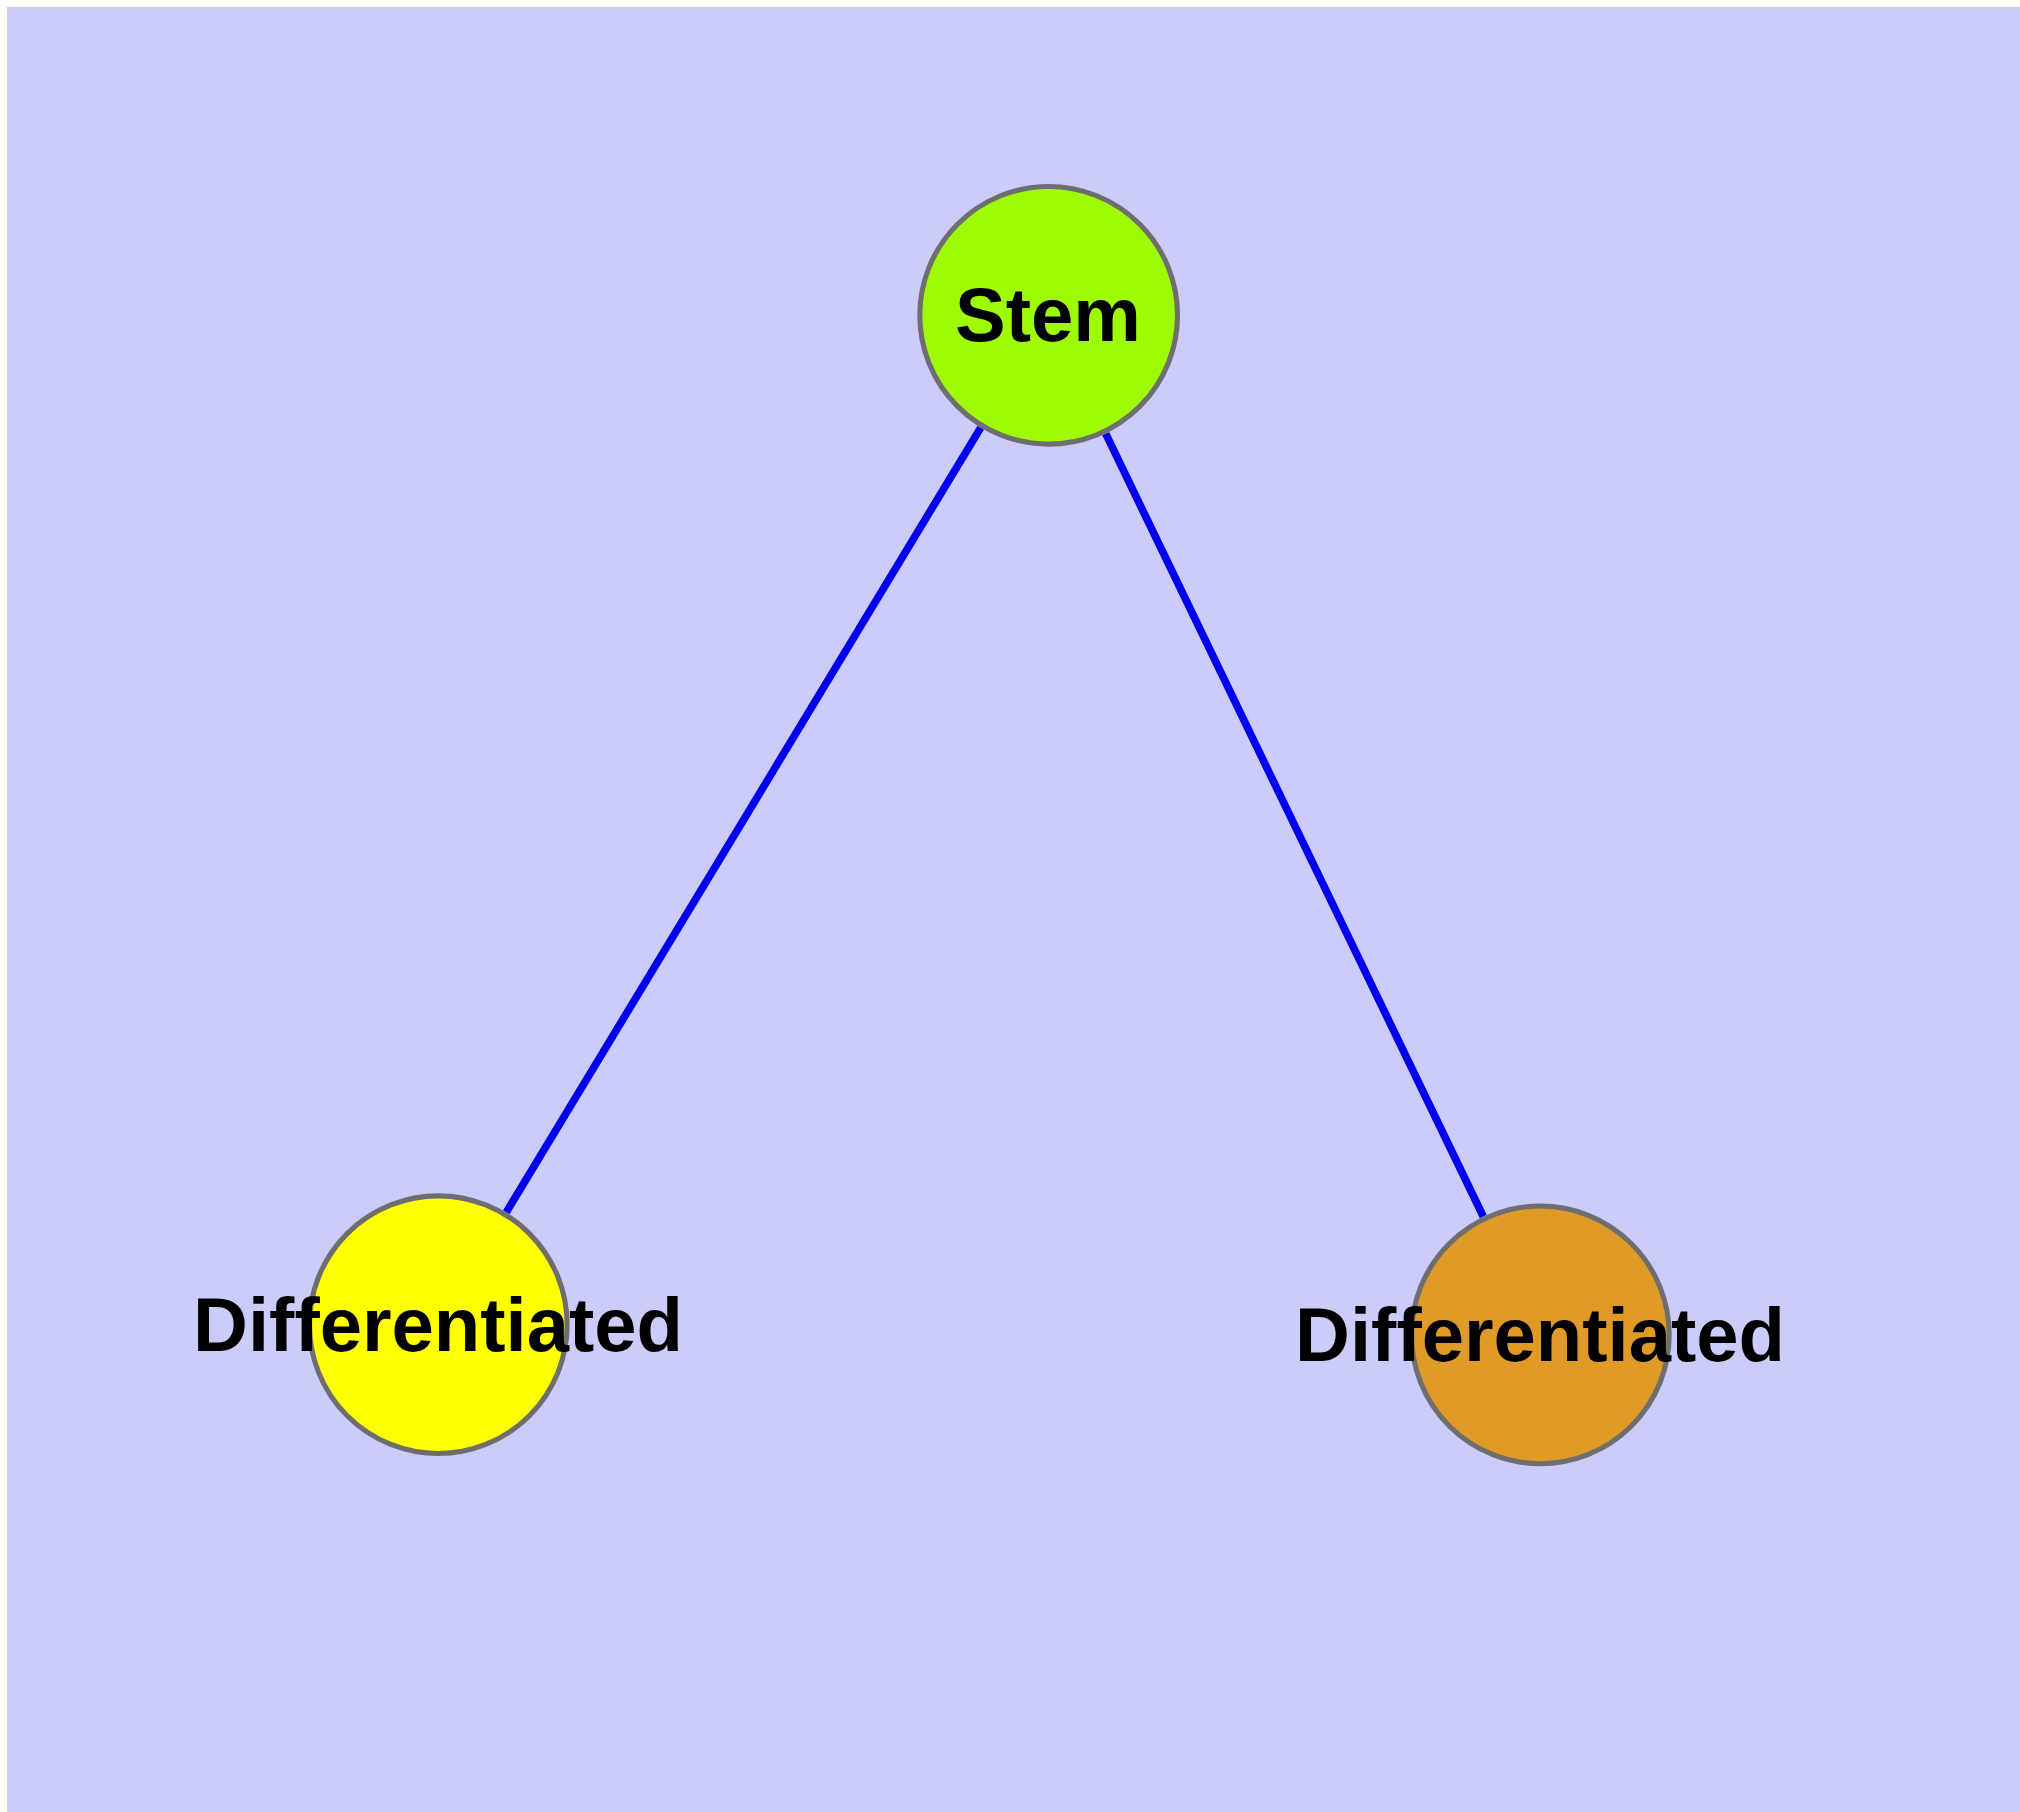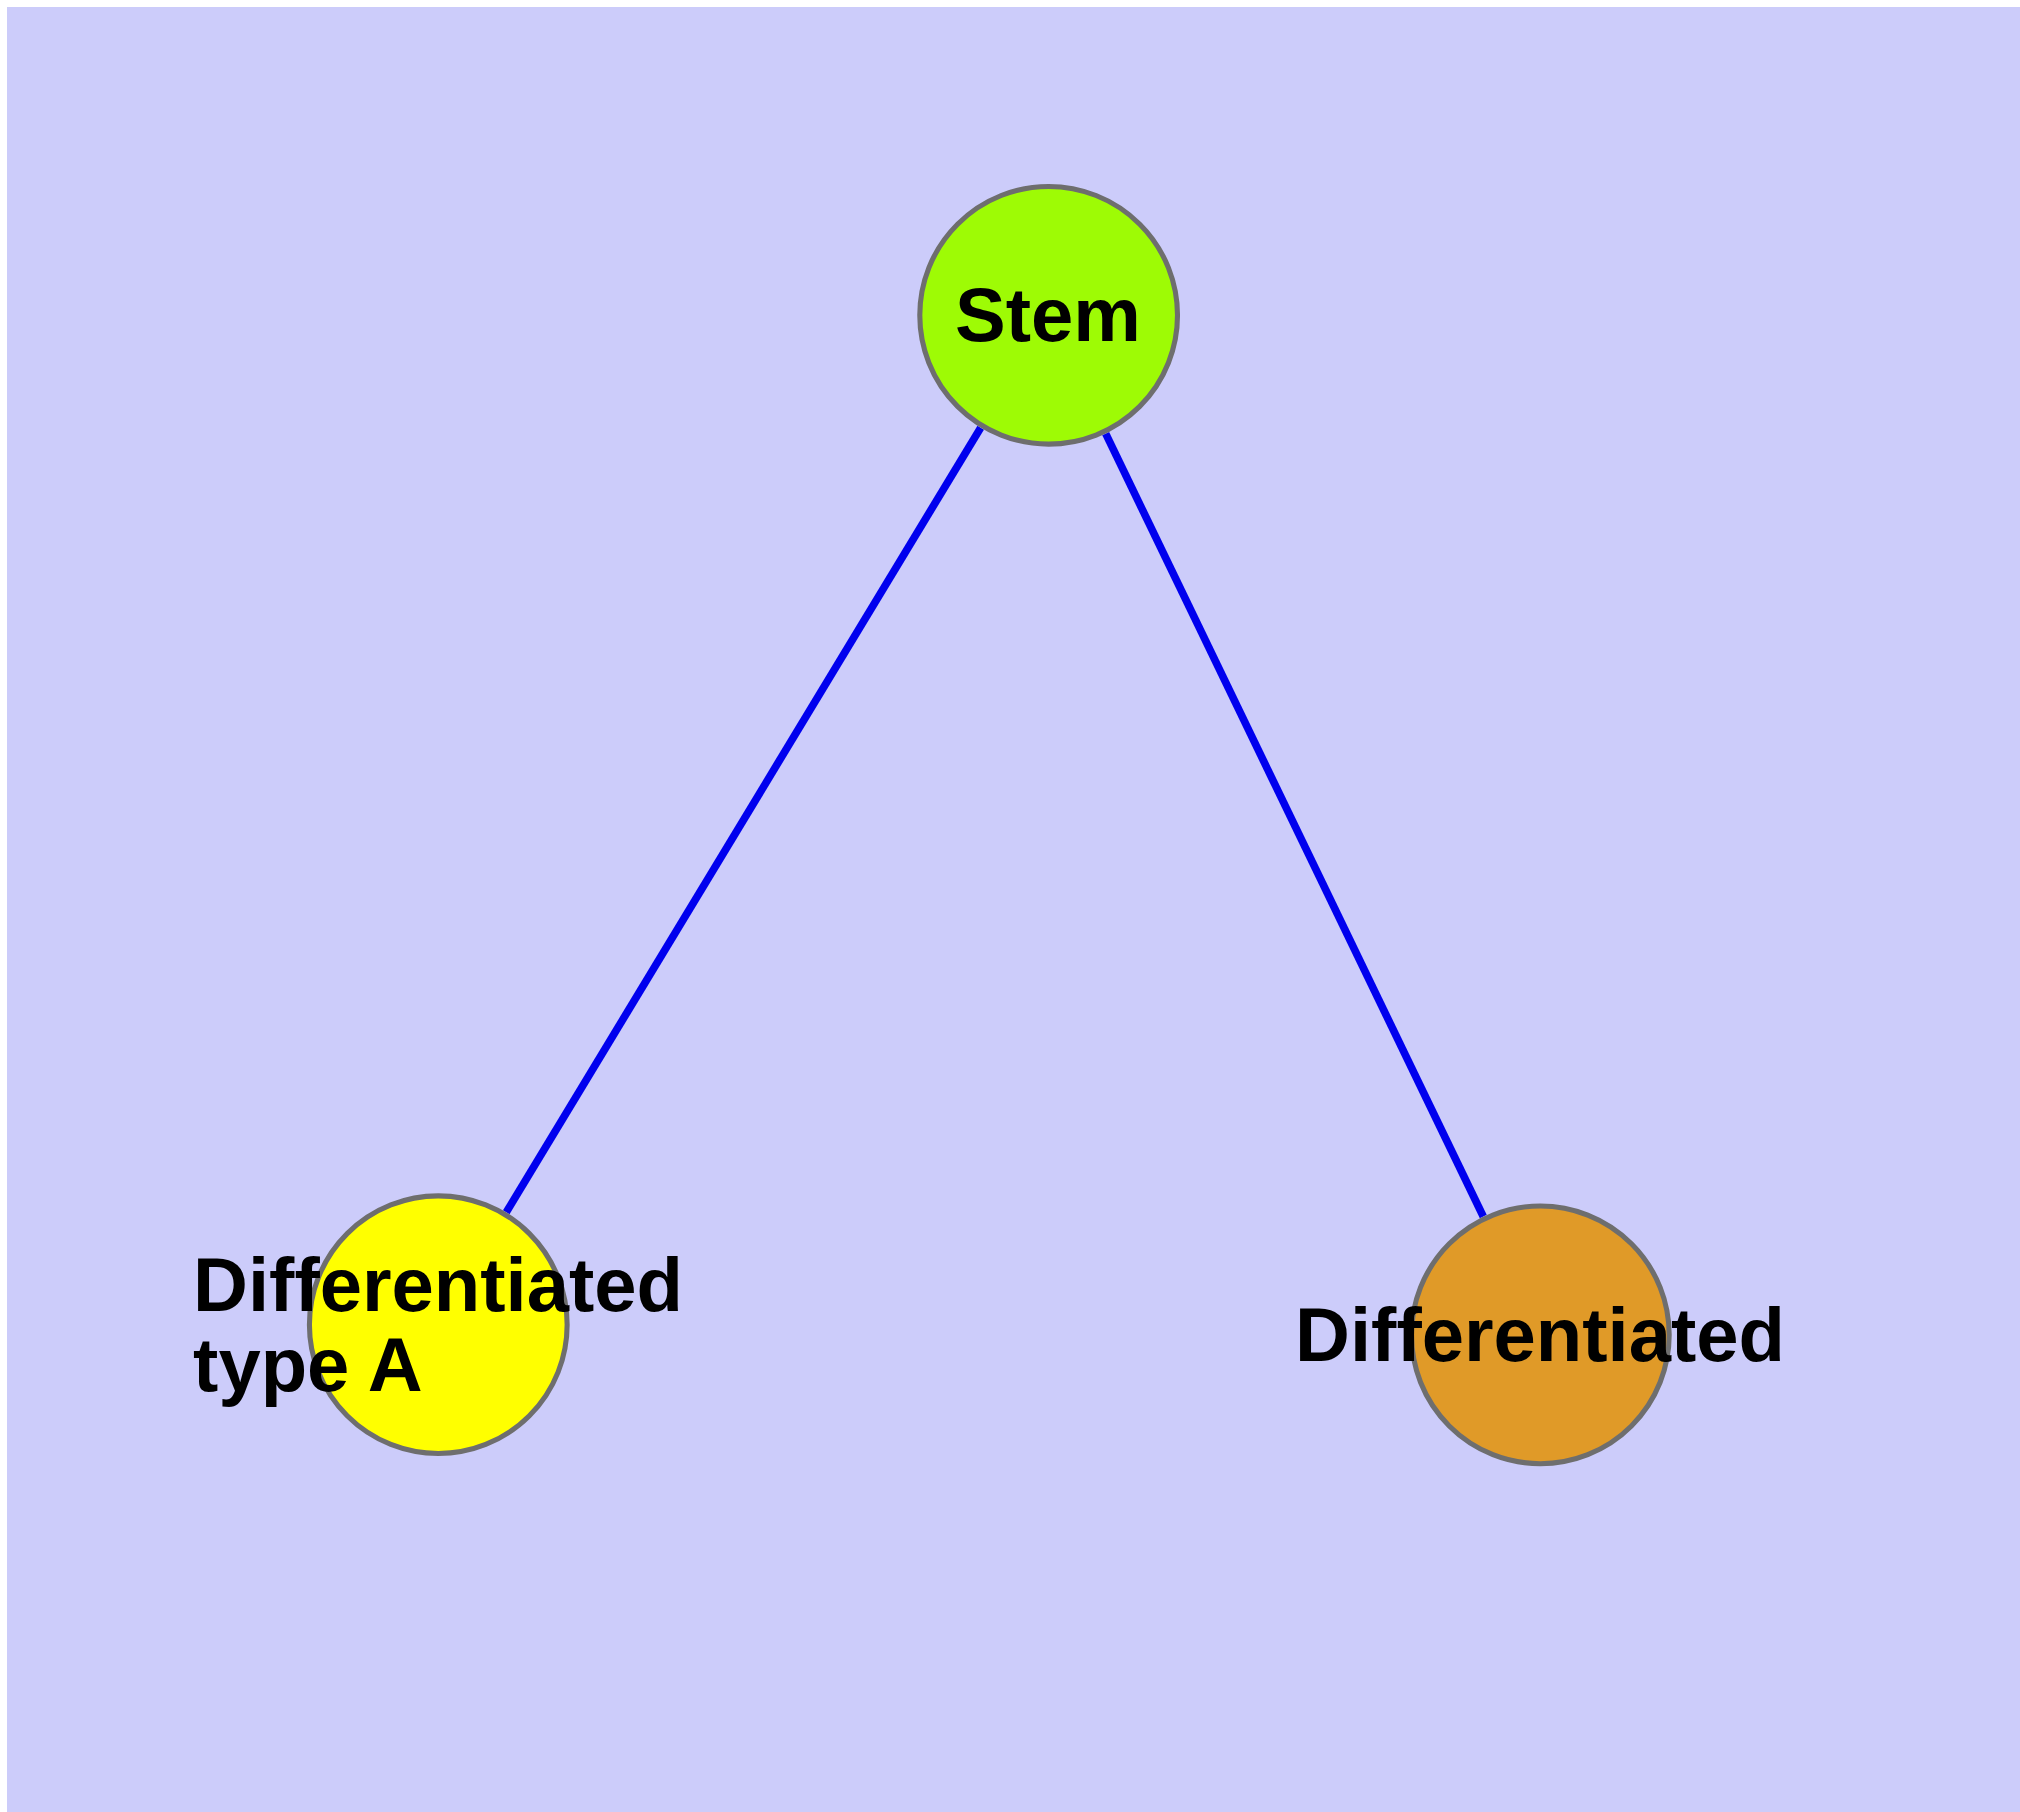--- a/index.html
+++ b/index.html
@@ -25,20 +25,21 @@
   }
   #graph-svg {
     position: absolute;
     left: 0;
     top: 0;
     width: 2021px;
     height: 1812px;
   }
   .node-label {
     position: absolute;
+    text-align: center;
     color: #000000;
     font-weight: bold;
     font-family: "Liberation Sans", sans-serif;
     font-size: 76px;
     line-height: 1.05;
     white-space: nowrap;
     transform: translate(-50%, -50%);
     pointer-events: none;
   }
 </style>
@@ -60,21 +61,20 @@
         <circle cx="1817" cy="1575" r="152" fill="#e09a28" stroke="#6e6e6e" stroke-width="6"></circle>
       </g>
   </svg>
 
   <div id="label-layer">
       <div class="node-label" style="left: 1048px; top: 315px; font-size: 76px; color: rgb(0, 0, 0);">
         <div>Stem</div>
       </div>
       <div class="node-label" style="left: 438px; top: 1325px; font-size: 76px; color: rgb(0, 0, 0);">
         <div>Differentiated</div>
-        <div>type A</div>
       </div>
       <div class="node-label" style="left: 1540px; top: 1335px; font-size: 76px; color: rgb(0, 0, 0);">
         <div>Differentiated</div>
       </div>
     </div>
 
 </div>
 
 
 </body></html>

